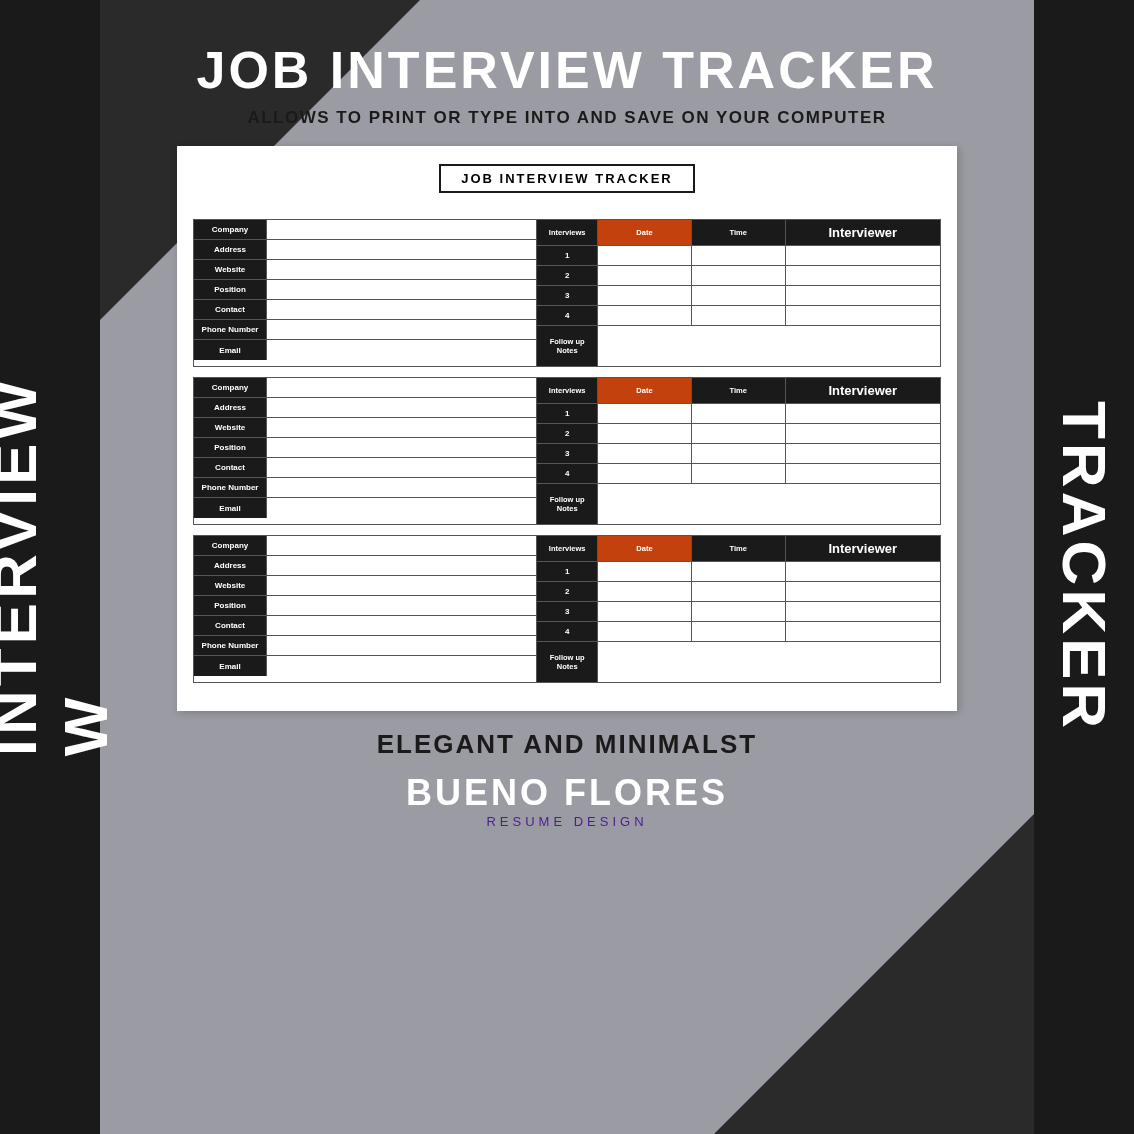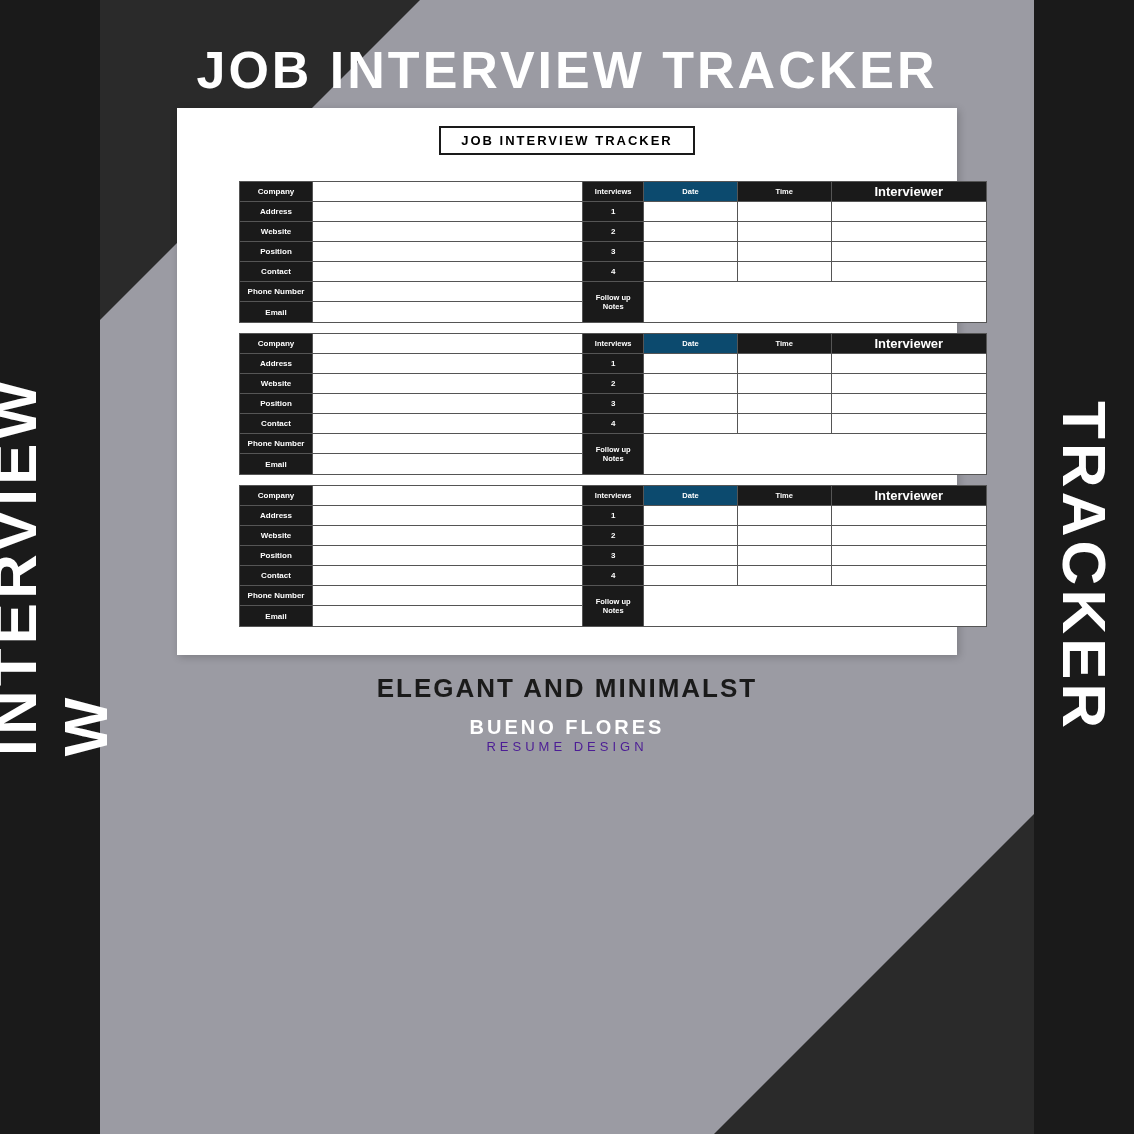--- a/index.html
+++ b/index.html
@@ -155,21 +155,20 @@
 
     .doc-title-wrapper {
       text-align: center;
       margin-bottom: 12px;
     }
 
     
     .tracker-section {
       margin-bottom: 10px;
       width: 100%;
-      margin-left: 46px;
     }
 
     .tracker-grid {
       display: flex;
       width: 100%;
       border: 1px solid #555;
     }
 
     .left-panel {
       width: 46%;
@@ -208,40 +207,40 @@
     .field-value {
       flex: 1;
       border-left: 1px solid #555;
       background: white;
     }
 
     
     .interviews-header {
       display: flex;
       border-bottom: 1px solid #555;
-      height: 20px;
+      height: 26px;
     }
 
     .col-interviews {
       background: #1a1a1a;
       color: white;
       font-size: 7.5px;
       font-weight: bold;
       width: 60px;
       min-width: 60px;
       display: flex;
       align-items: center;
       justify-content: center;
       text-align: center;
       font-family: Arial, sans-serif;
       padding: 1px;
     }
 
     .col-date {
-      background: #0c4a6e;
+      background: #c2410c;
       color: white;
       font-size: 7.5px;
       font-weight: bold;
       flex: 1.2;
       display: flex;
       align-items: center;
       justify-content: center;
       border-left: 1px solid #555;
       font-family: Arial, sans-serif;
     }
@@ -341,21 +340,21 @@
       font-weight: 900;
       letter-spacing: 2px;
       text-transform: uppercase;
       text-align: center;
       margin-top: 18px;
       font-family: Arial Black, Arial, sans-serif;
     }
 
     .brand-name {
       color: white;
-      font-size: 20px;
+      font-size: 36px;
       font-weight: 900;
       letter-spacing: 3px;
       text-transform: uppercase;
       text-align: right;
       margin-top: 12px;
       font-family: Arial Black, Arial, sans-serif;
     }
 
     .brand-subtitle {
       color: #4c1d95;
@@ -380,20 +379,21 @@
 
 <div class="sidebar-right">
   <div class="sidebar-text">TRACKER</div>
 </div>
 
 <div class="main-content">
 
   <div class="title-main">JOB INTERVIEW TRACKER</div>
 
 
+  <div class="description-text">ALLOWS TO PRINT OR TYPE INTO AND SAVE ON YOUR COMPUTER</div>
 
   <div class="doc-preview">
 
     <div class="doc-title-wrapper">
       <div class="doc-title-box">JOB INTERVIEW TRACKER</div>
     </div>
 
     <div class="tracker-section">
       <div class="tracker-grid">
 

